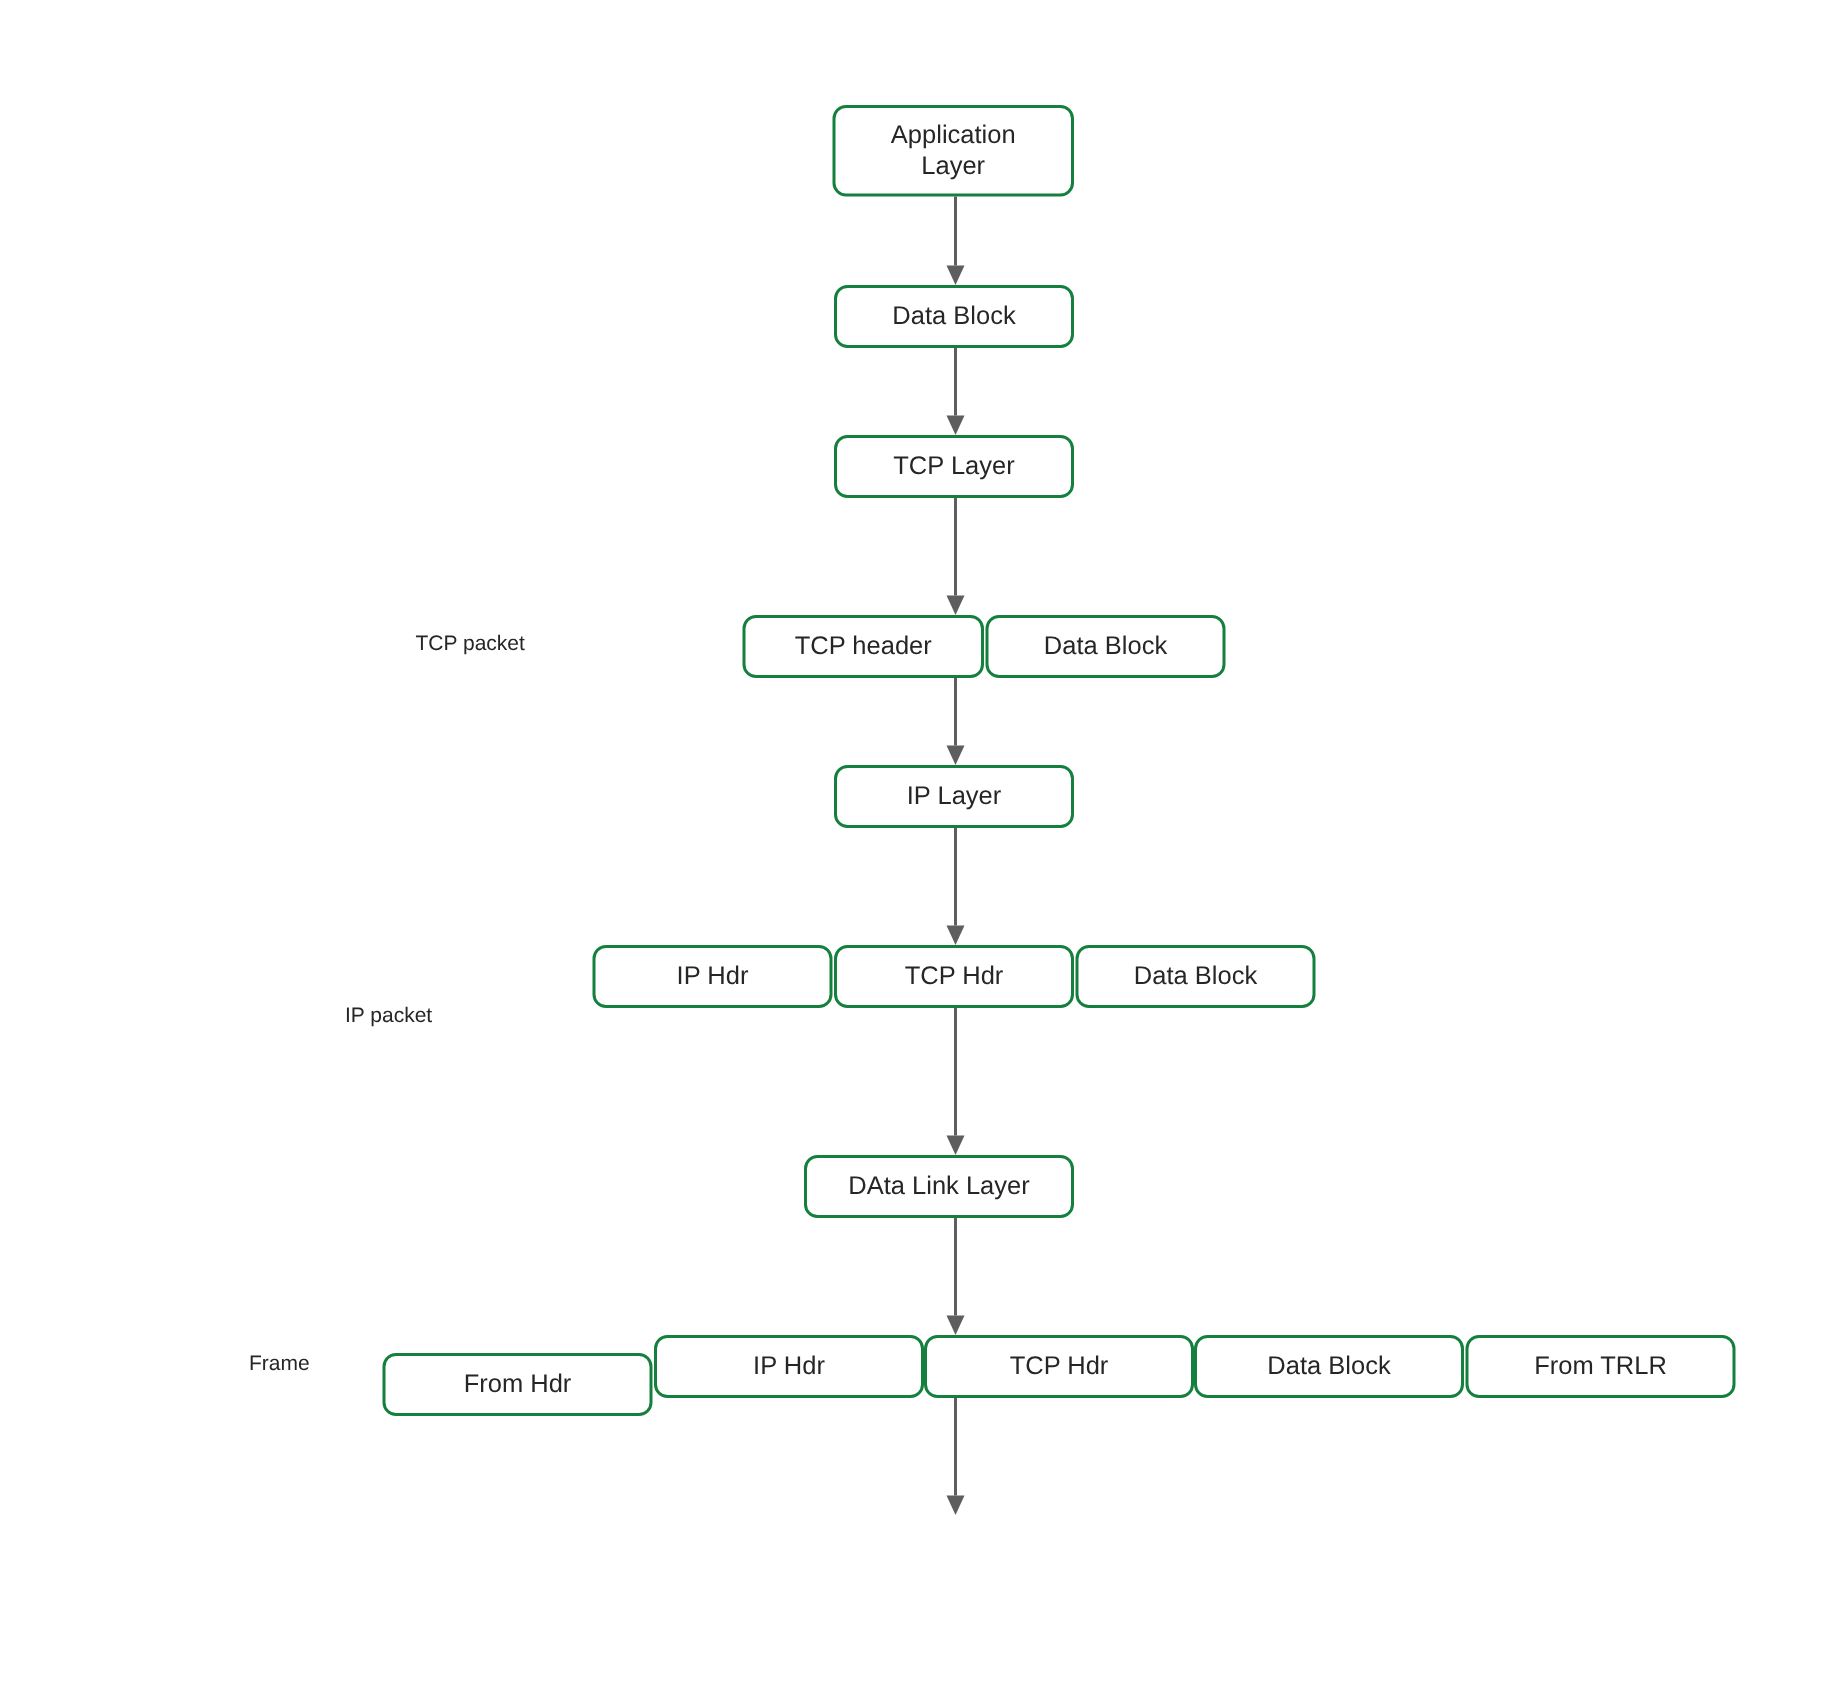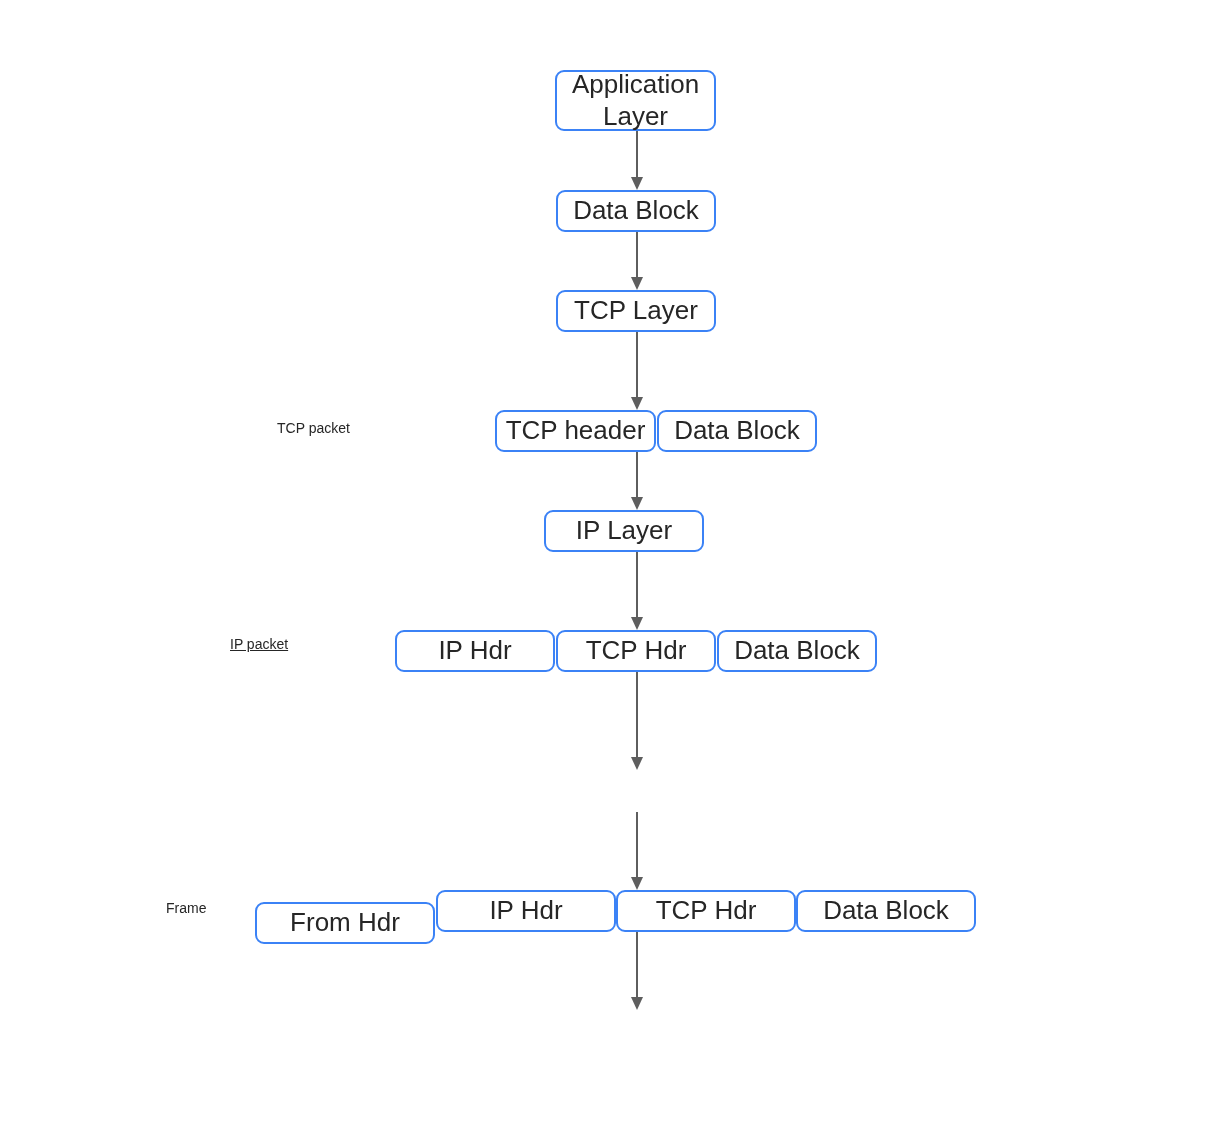--- a/index.html
+++ b/index.html
@@ -14,25 +14,25 @@
   #canvas {
     position: relative;
     width: 1232px;
     height: 1122px;
     background: #ffffff;
     overflow: hidden;
   }
   .node {
     position: absolute;
     box-sizing: border-box;
-    border: 2px solid #3b82f6;
+    border: 2px solid #15803d;
     border-radius: 9px;
     background: #ffffff;
     color: #262626;
-    font-size: 26px;
+    font-size: 17px;
     line-height: 1.22;
     display: flex;
     align-items: center;
     justify-content: center;
     text-align: center;
     z-index: 3;
     white-space: pre-line;
   }
   .side-label {
     position: absolute;
@@ -119,35 +119,37 @@
   <div class="arrow-plain" style="left:636px; top:630px; height:42px;"></div>
   <div class="arrow-plain" style="left:636px; top:890px; height:42px;"></div>
 
   <div class="node" style="left:555px; top:70px; width:161px; height:61px;">Application
 Layer</div>
 
   <div class="node" style="left:556px; top:190px; width:160px; height:42px;">Data Block</div>
 
   <div class="node" style="left:556px; top:290px; width:160px; height:42px;">TCP Layer</div>
 
-  <div class="node" style="left:544px; top:510px; width:160px; height:42px;">IP Layer</div>
+  <div class="node" style="left:556px; top:510px; width:160px; height:42px;">IP Layer</div>
 
+  <div class="node" style="left:536px; top:770px; width:180px; height:42px;">DAta Link Layer</div>
 
 
   <div class="side-label" style="left:277px; top:420px;">TCP packet</div>
 
   <div class="node" style="left:495px; top:410px; width:161px; height:42px;">TCP header</div>
   <div class="node" style="left:657px; top:410px; width:160px; height:42px;">Data Block</div>
 
-  <div class="side-label" style="left:230px; top:636px;text-decoration:underline;">IP packet</div>
+  <div class="side-label" style="left:230px; top:668px;">IP packet</div>
 
   <div class="node" style="left:395px; top:630px; width:160px; height:42px;">IP Hdr</div>
   <div class="node" style="left:556px; top:630px; width:160px; height:42px;">TCP Hdr</div>
   <div class="node" style="left:717px; top:630px; width:160px; height:42px;">Data Block</div>
 
   <div class="side-label" style="left:166px; top:900px;">Frame</div>
 
   <div class="node" style="left:255px; top:890px; width:180px; height:42px;margin-top:12px;">From Hdr</div>
   <div class="node" style="left:436px; top:890px; width:180px; height:42px;">IP Hdr</div>
   <div class="node" style="left:616px; top:890px; width:180px; height:42px;">TCP Hdr</div>
   <div class="node" style="left:796px; top:890px; width:180px; height:42px;">Data Block</div>
+  <div class="node" style="left:977px; top:890px; width:180px; height:42px;">From TRLR</div>
 
 </div>
 
 </body></html>

